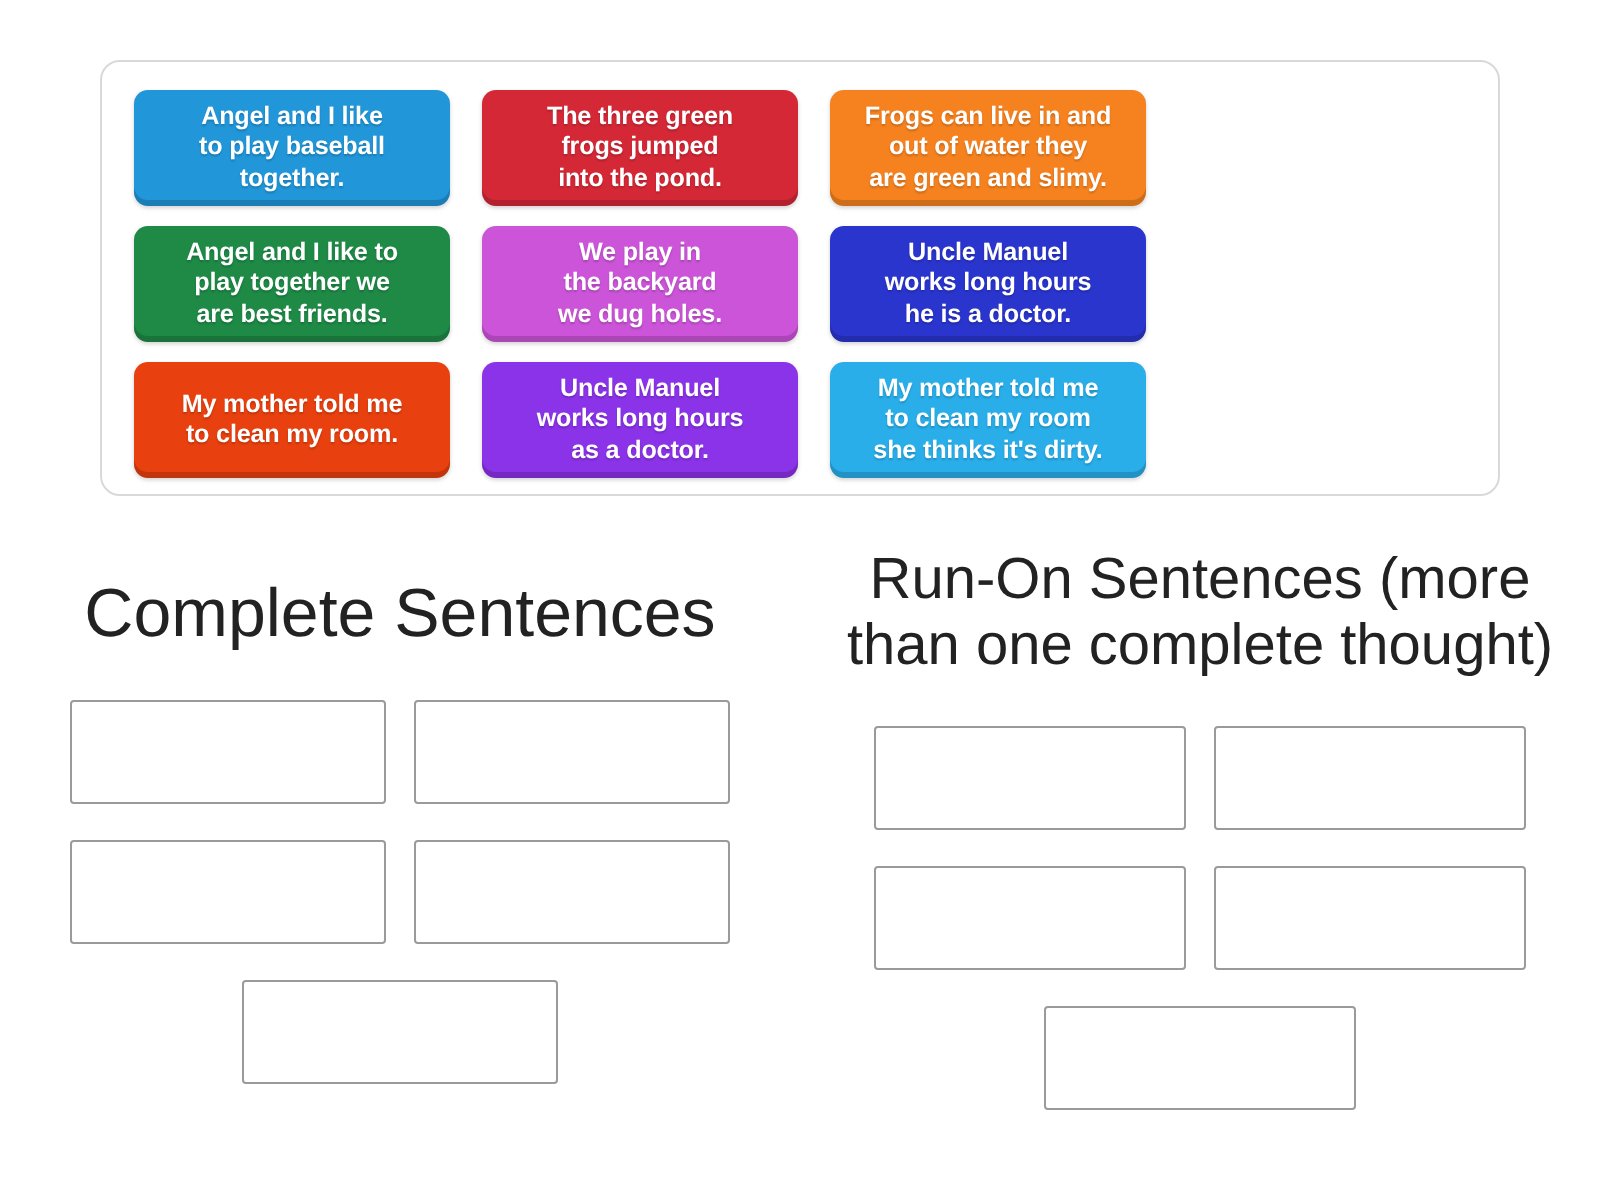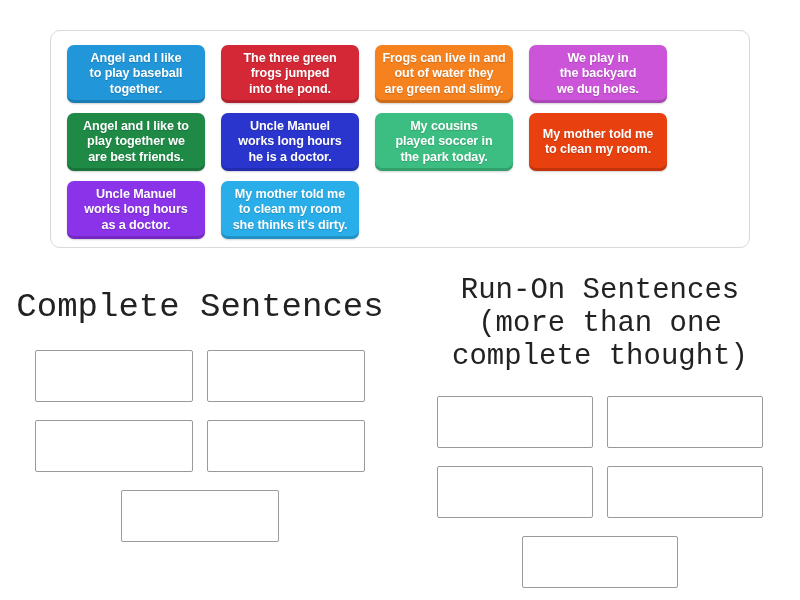--- a/index.html
+++ b/index.html
@@ -27,21 +27,21 @@
     border-radius: 10px;
     background: #ffffff;
     padding: 9px 8px;
   }
   #tile-rows {
     display: flex;
     flex-wrap: wrap;
     align-content: flex-start;
   }
   .tile {
-    width: 138px;
+    width: 158px;
     height: 58px;
     margin: 5px 8px;
     border-radius: 7px;
     box-sizing: border-box;
     display: flex;
     align-items: center;
     justify-content: center;
     text-align: center;
     color: #ffffff;
     font-size: 12.6px;
@@ -61,21 +61,20 @@
   #categories {
     position: absolute;
     left: 0;
     top: 262px;
     width: 800px;
     display: flex;
   }
   .category {
     width: 400px;
     box-sizing: border-box;
-    font-family: Liberation Mono, monospace;
   }
   .cat-title {
     text-align: center;
     color: #222222;
     font-weight: normal;
     line-height: 1.14;
     padding: 0 14px;
     box-sizing: border-box;
   }
   #cat-left .cat-title  { font-size: 34px; padding-top: 26px; }
@@ -111,39 +110,34 @@
       <div class="tile" style="background: rgb(212, 40, 54);">
         <span>The three green
 frogs jumped
 into the pond.</span>
       </div>
       <div class="tile" style="background: rgb(245, 130, 31); align-items: center;">
         <span>Frogs can live in and
 out of water they
 are green and slimy.</span>
       </div>
+      <div class="tile" style="background: rgb(30, 138, 70);">
+        <span>Angel and I like to
+play together we
+are best friends.</span>
+      </div>
       <div class="tile" style="background: rgb(203, 84, 216);">
         <span>We play in
 the backyard
 we dug holes.</span>
       </div>
-      <div class="tile" style="background: rgb(30, 138, 70);">
-        <span>Angel and I like to
-play together we
-are best friends.</span>
-      </div>
       <div class="tile" style="background: rgb(42, 53, 206);">
         <span>Uncle Manuel
 works long hours
 he is a doctor.</span>
-      </div>
-      <div class="tile" style="background: rgb(60, 190, 130);">
-        <span>My cousins
-played soccer in
-the park today.</span>
       </div>
       <div class="tile" style="background: rgb(232, 64, 15);">
         <span>My mother told me
 to clean my room.</span>
       </div>
       <div class="tile" style="background: rgb(139, 51, 232);">
         <span>Uncle Manuel
 works long hours
 as a doctor.</span>
       </div>

